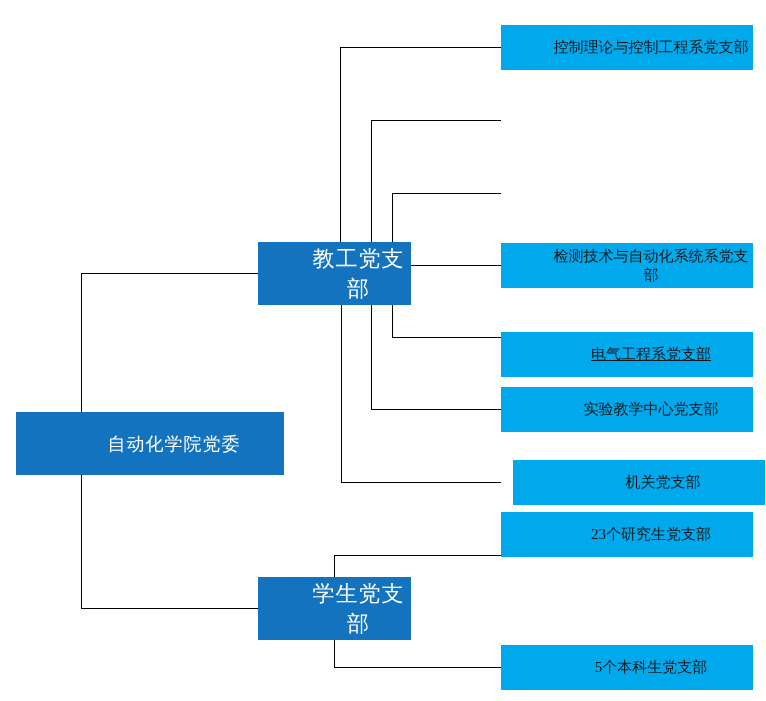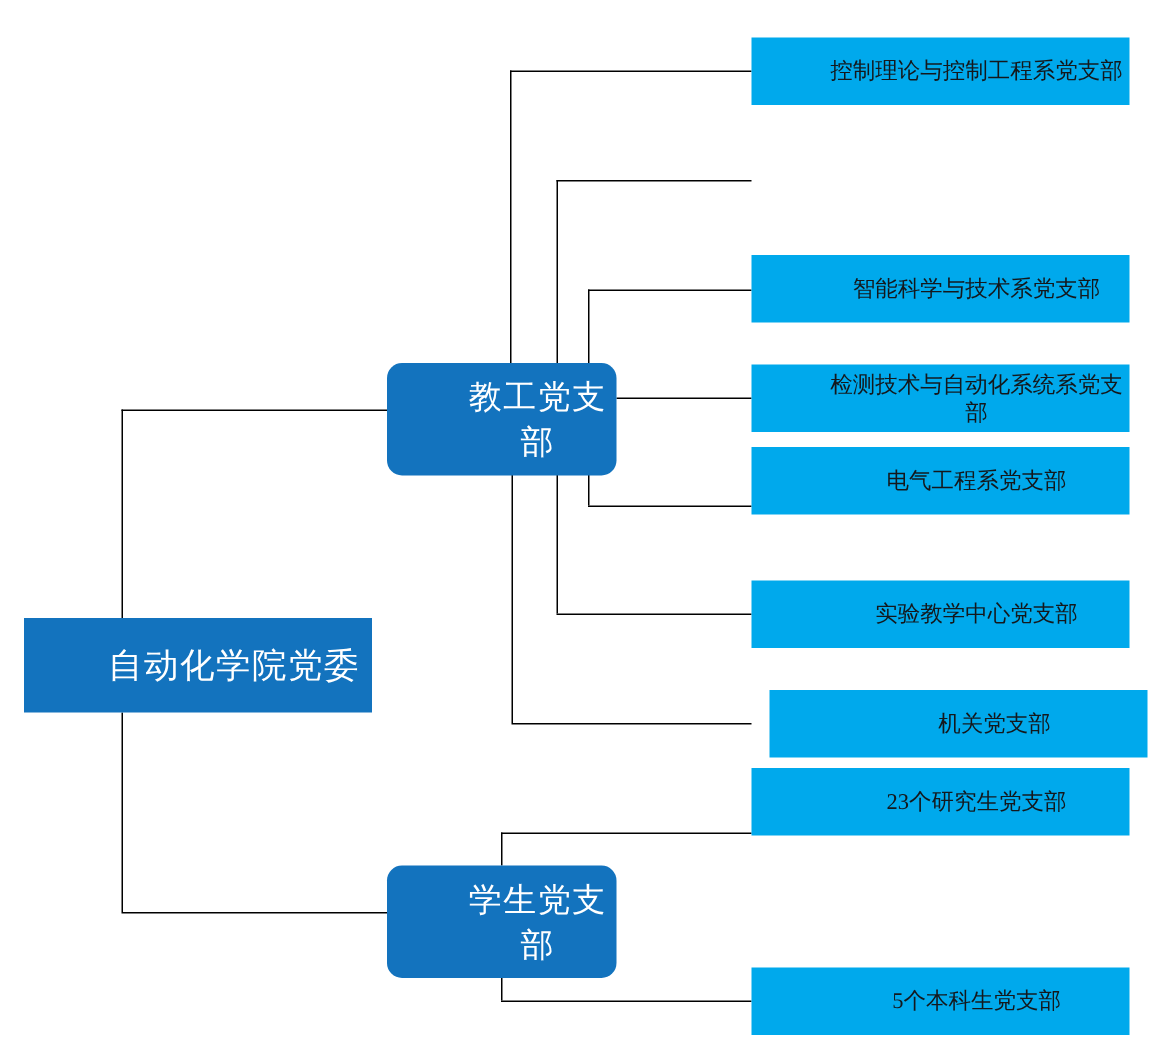--- a/index.html
+++ b/index.html
@@ -27,32 +27,32 @@
     text-align:center;
     box-sizing:border-box;
     padding-left:48px;
   }
   .node.dark{
     background:var(--primary);
     color:var(--root_text);
     font-size:22px;
     letter-spacing:1px;
   }
-  .node.root{left:16px;top:412px;width:232px;height:63px;font-size:23px;}
-  .node.branch{width:153px;height:75px;left:258px;border-radius:10px;}
+  .node.root{left:16px;top:412px;width:268px;height:63px;font-size:18px;}
+  .node.branch{width:153px;height:63px;left:258px;}
   .node.branch1{top:242px;}
   .node.branch2{top:577px;}
   .node.light{
     left:501px;width:252px;height:45px;
     background:var(--secondary);
     color:var(--child_text);
     font-size:15px;
   }
   .c1{top:25px;}  .c2{top:98px;}  .c3{top:170px;}
-  .c4{top:243px;} .c5{top:298px;} .c6{top:387px;}
+  .c4{top:243px;} .c5{top:332px;text-decoration:underline;} .c6{top:387px;}
   .c7{top:460px;margin-left:12px;} .c8{top:512px;} .c9{top:645px;}
 </style>
 </head>
 <body>
 
 <div class="canvas">
 
   <div class="line v" style="left:81px;top:273px;height:139px;"></div>
   <div class="line h" style="left:81px;top:273px;width:177px;"></div>
   <div class="line v" style="left:81px;top:475px;height:133px;"></div>
@@ -77,21 +77,20 @@
   <div class="line v" style="left:334px;top:555px;height:22px;"></div>
   <div class="line h" style="left:334px;top:555px;width:167px;"></div>
   <div class="line v" style="left:334px;top:640px;height:27px;"></div>
   <div class="line h" style="left:334px;top:667px;width:167px;"></div>
 
   <div class="node dark root">自动化学院党委</div>
   <div class="node dark branch branch1">教工党支部</div>
   <div class="node dark branch branch2">学生党支部</div>
 
   <div class="node light c1">控制理论与控制工程系党支部</div>
-  <div class="node light c3">智能科学与技术系党支部</div>
   <div class="node light c4">检测技术与自动化系统系党支部</div>
   <div class="node light c5">电气工程系党支部</div>
   <div class="node light c6">实验教学中心党支部</div>
   <div class="node light c7">机关党支部</div>
   <div class="node light c8">23个研究生党支部</div>
   <div class="node light c9">5个本科生党支部</div>
 
 </div>
 
 </body></html>

